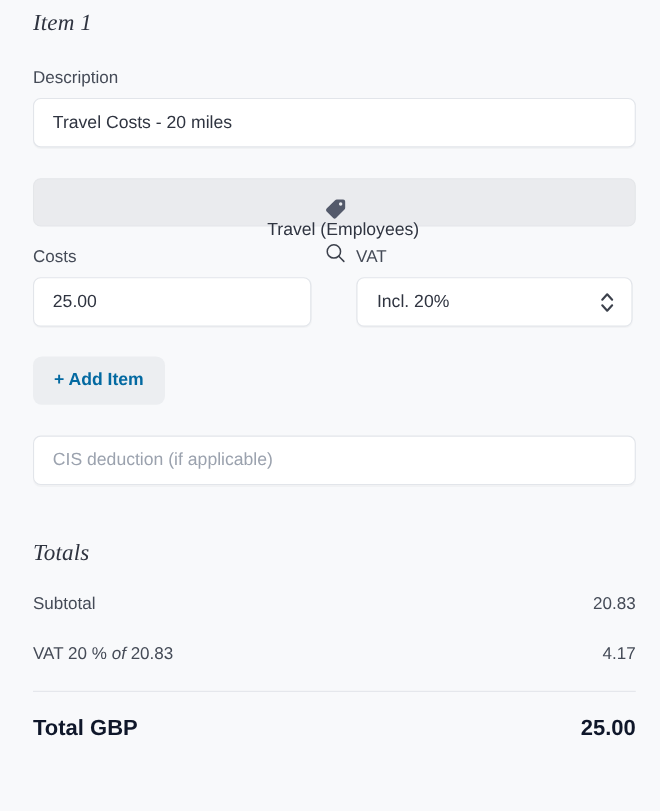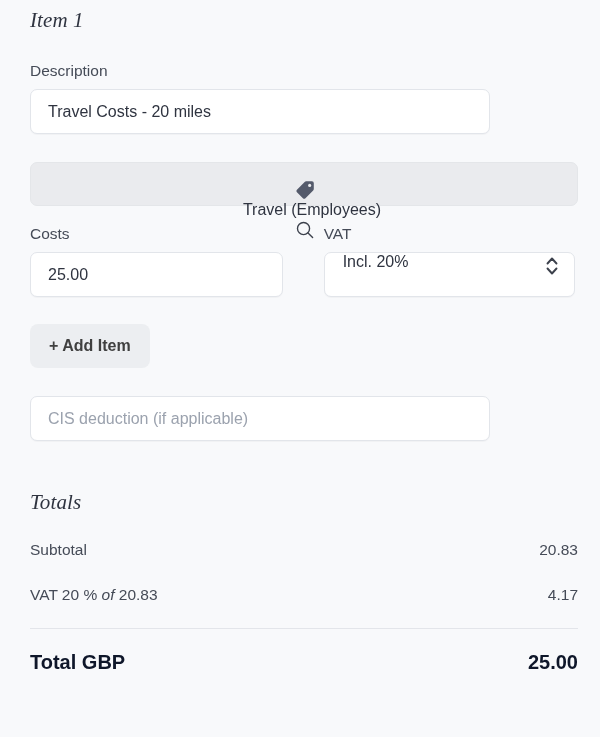--- a/index.html
+++ b/index.html
@@ -40,21 +40,21 @@
     font-size: 15.5px;
     font-weight: 400;
     color: #454b57;
     padding-left: 8px;
   }
 
   
   .text-input {
     display: flex;
     align-items: center;
-    width: 460px;
+    width: 548px;
     height: 45px;
     margin-left: 8px;
     background: #ffffff;
     border: 1px solid #e2e5ea;
     border-radius: 7px;
     padding: 0 17px;
     font-family: "Liberation Sans", sans-serif;
     font-size: 16px;
     color: #2f3440;
     box-shadow: 0 1px 1px rgba(16,24,40,0.03);
@@ -88,21 +88,21 @@
   .field-row { display: flex; }
   .col-amount { width: 306px; }
   .col-vat { width: 258px; }
 
   .col-amount .text-input { width: 253px; }
   .col-vat .field-label { padding-left: 0; }
 
   
   .select-box {
     display: flex;
-    align-items: flex-start;
+    align-items: center;
     width: 251px;
     height: 45px;
     background: #ffffff;
     border: 1px solid #e2e5ea;
     border-radius: 7px;
     padding: 0 14px 0 18px;
     box-shadow: 0 1px 1px rgba(16,24,40,0.03);
   }
   .select-value { flex: 1; font-size: 16px; color: #2f3440; }
   .stepper-icon svg { display: block; }
@@ -114,21 +114,21 @@
     justify-content: center;
     height: 44px;
     margin-left: 8px;
     padding: 0 19px;
     background: #eceef1;
     border: none;
     border-radius: 8px;
     font-family: "Liberation Sans", sans-serif;
     font-size: 16px;
     font-weight: 700;
-    color: #404040;
+    color: #0369a1;
     cursor: pointer;
   }
 
   
   #totals-heading { padding-left: 8px; }
 
   .totals-row {
     display: flex;
     justify-content: space-between;
     align-items: flex-end;

